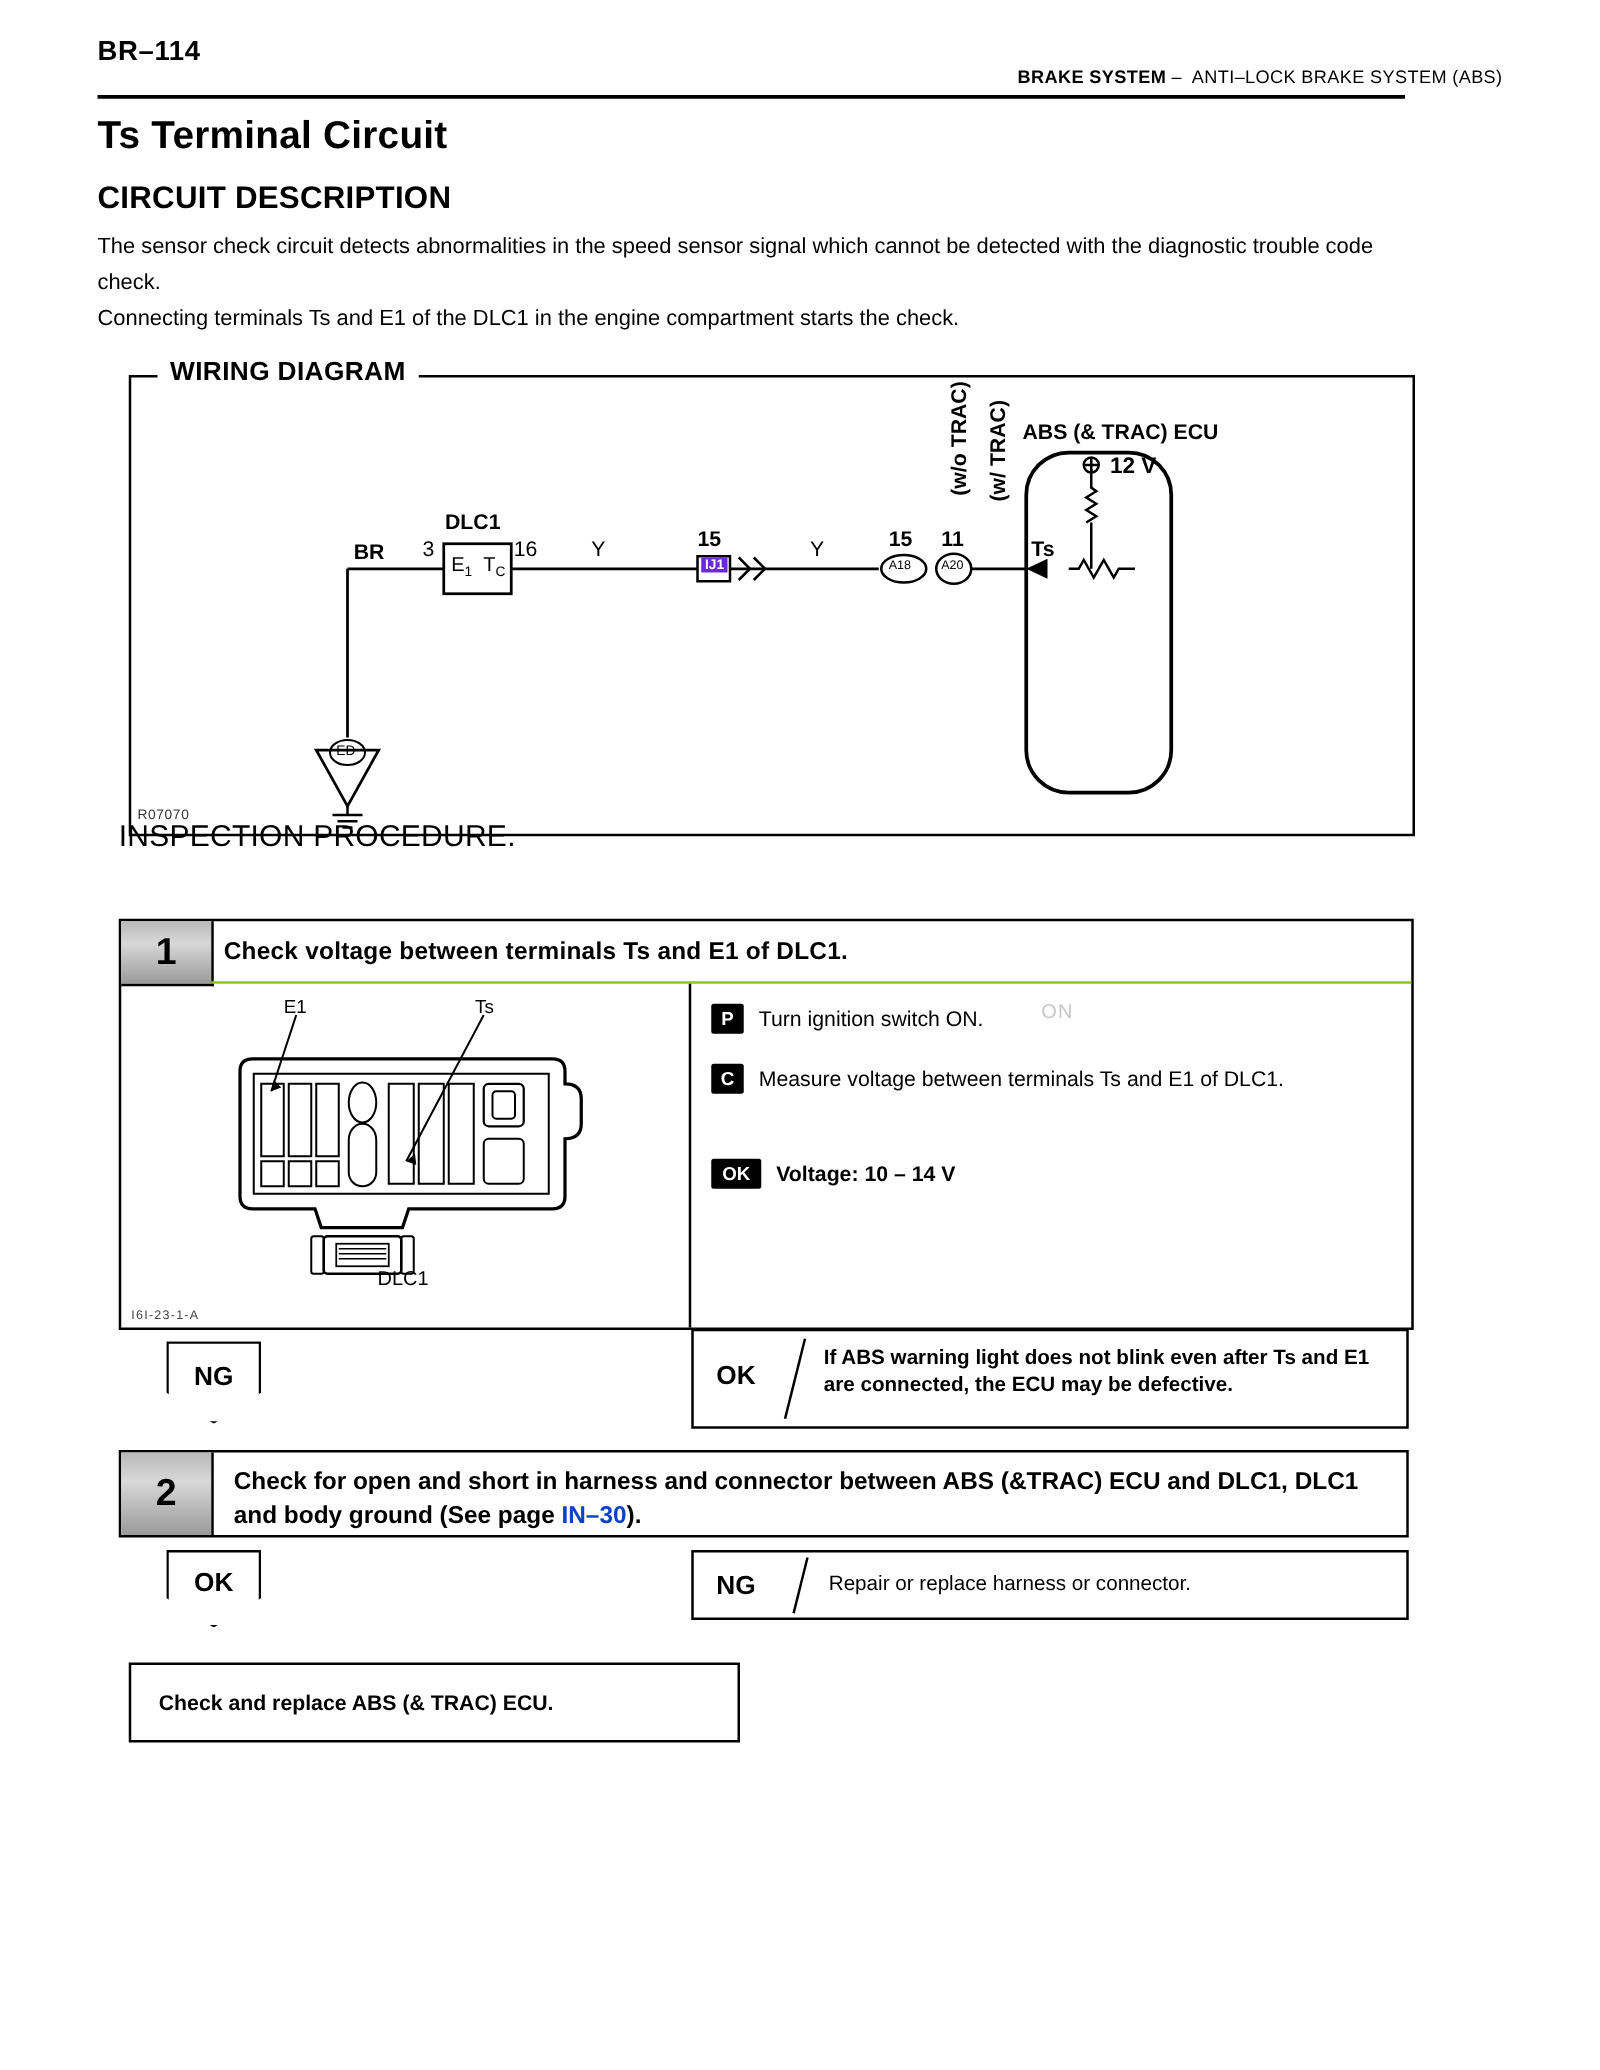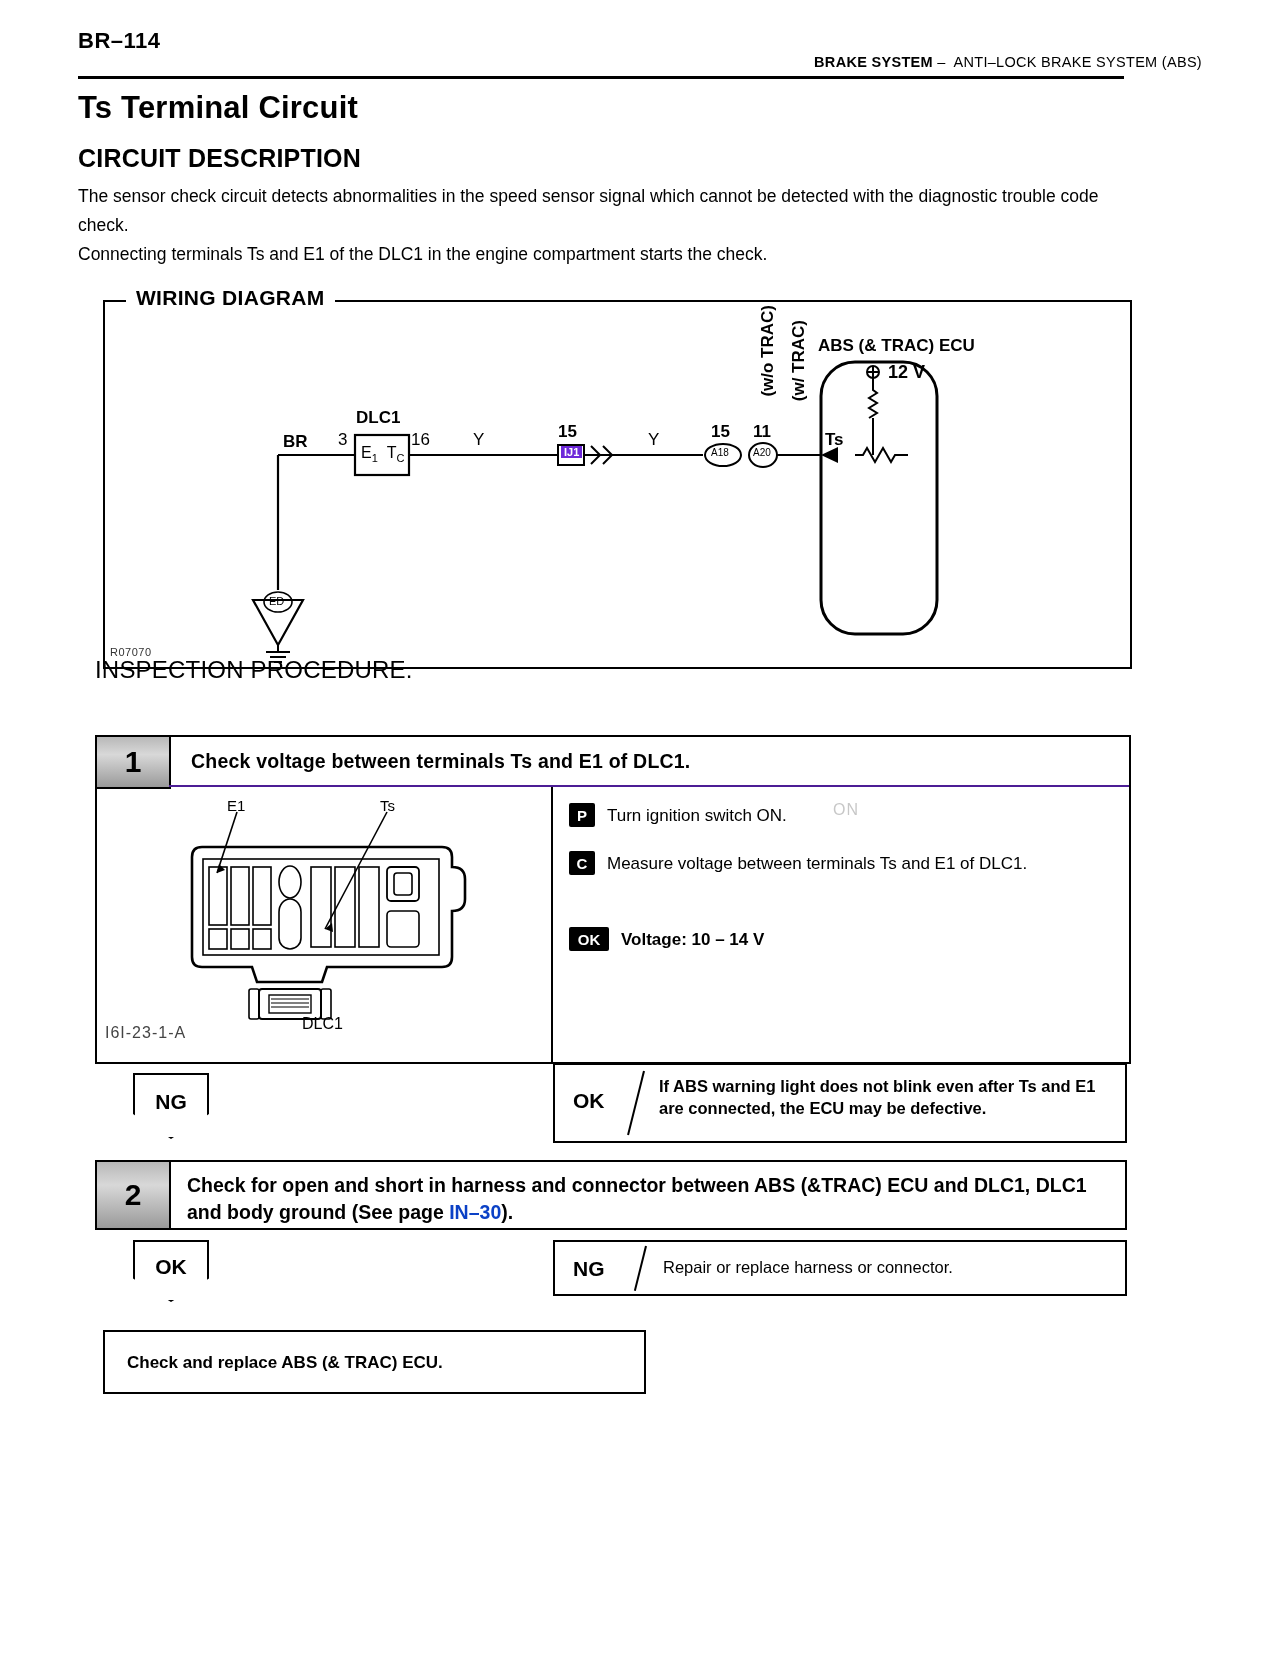--- a/index.html
+++ b/index.html
@@ -152,24 +152,24 @@
     font-size: 30px;
     font-weight: bold;
     color: #000;
   }
   .step-head {
     position: absolute;
     left: 72px;
     top: 0;
     right: 0;
     height: 50px;
-    border-bottom: 2px solid #4c1d95;
+    border-bottom: 2px solid #84cc16;
     display: flex;
     align-items: center;
-    padding-left: 22px;
+    padding-left: 10px;
     font-size: 19.5px;
     font-weight: bold;
     letter-spacing: 0.2px;
     box-sizing: border-box;
   }
   .step1-left {
     position: absolute;
     left: 0;
     top: 50px;
     width: 454px;
@@ -183,22 +183,22 @@
     right: 0;
     bottom: 0;
   }
   .conn-caption {
     position: absolute;
     font-size: 15px;
   }
   .fig-code {
     position: absolute;
     left: 8px;
-    bottom: 20px;
-    font-size: 16px;
+    bottom: 4px;
+    font-size: 10px;
     color: #444;
     letter-spacing: 1px;
     margin-top: 16px;
   }
 
   .pc-row {
     position: absolute;
     display: flex;
     align-items: flex-start;
   }
@@ -338,21 +338,21 @@
     left: 108px;
     top: 16px;
     font-size: 16.5px;
     font-weight: normal;
   }
 
   .final-box {
     position: absolute;
     left: 103px;
     top: 1330px;
-    width: 543px;
+    width: 489px;
     height: 64px;
     border: 2px solid #000;
     box-sizing: border-box;
   }
   .final-text {
     position: absolute;
     left: 22px;
     top: 21px;
     font-size: 17px;
     font-weight: bold;

